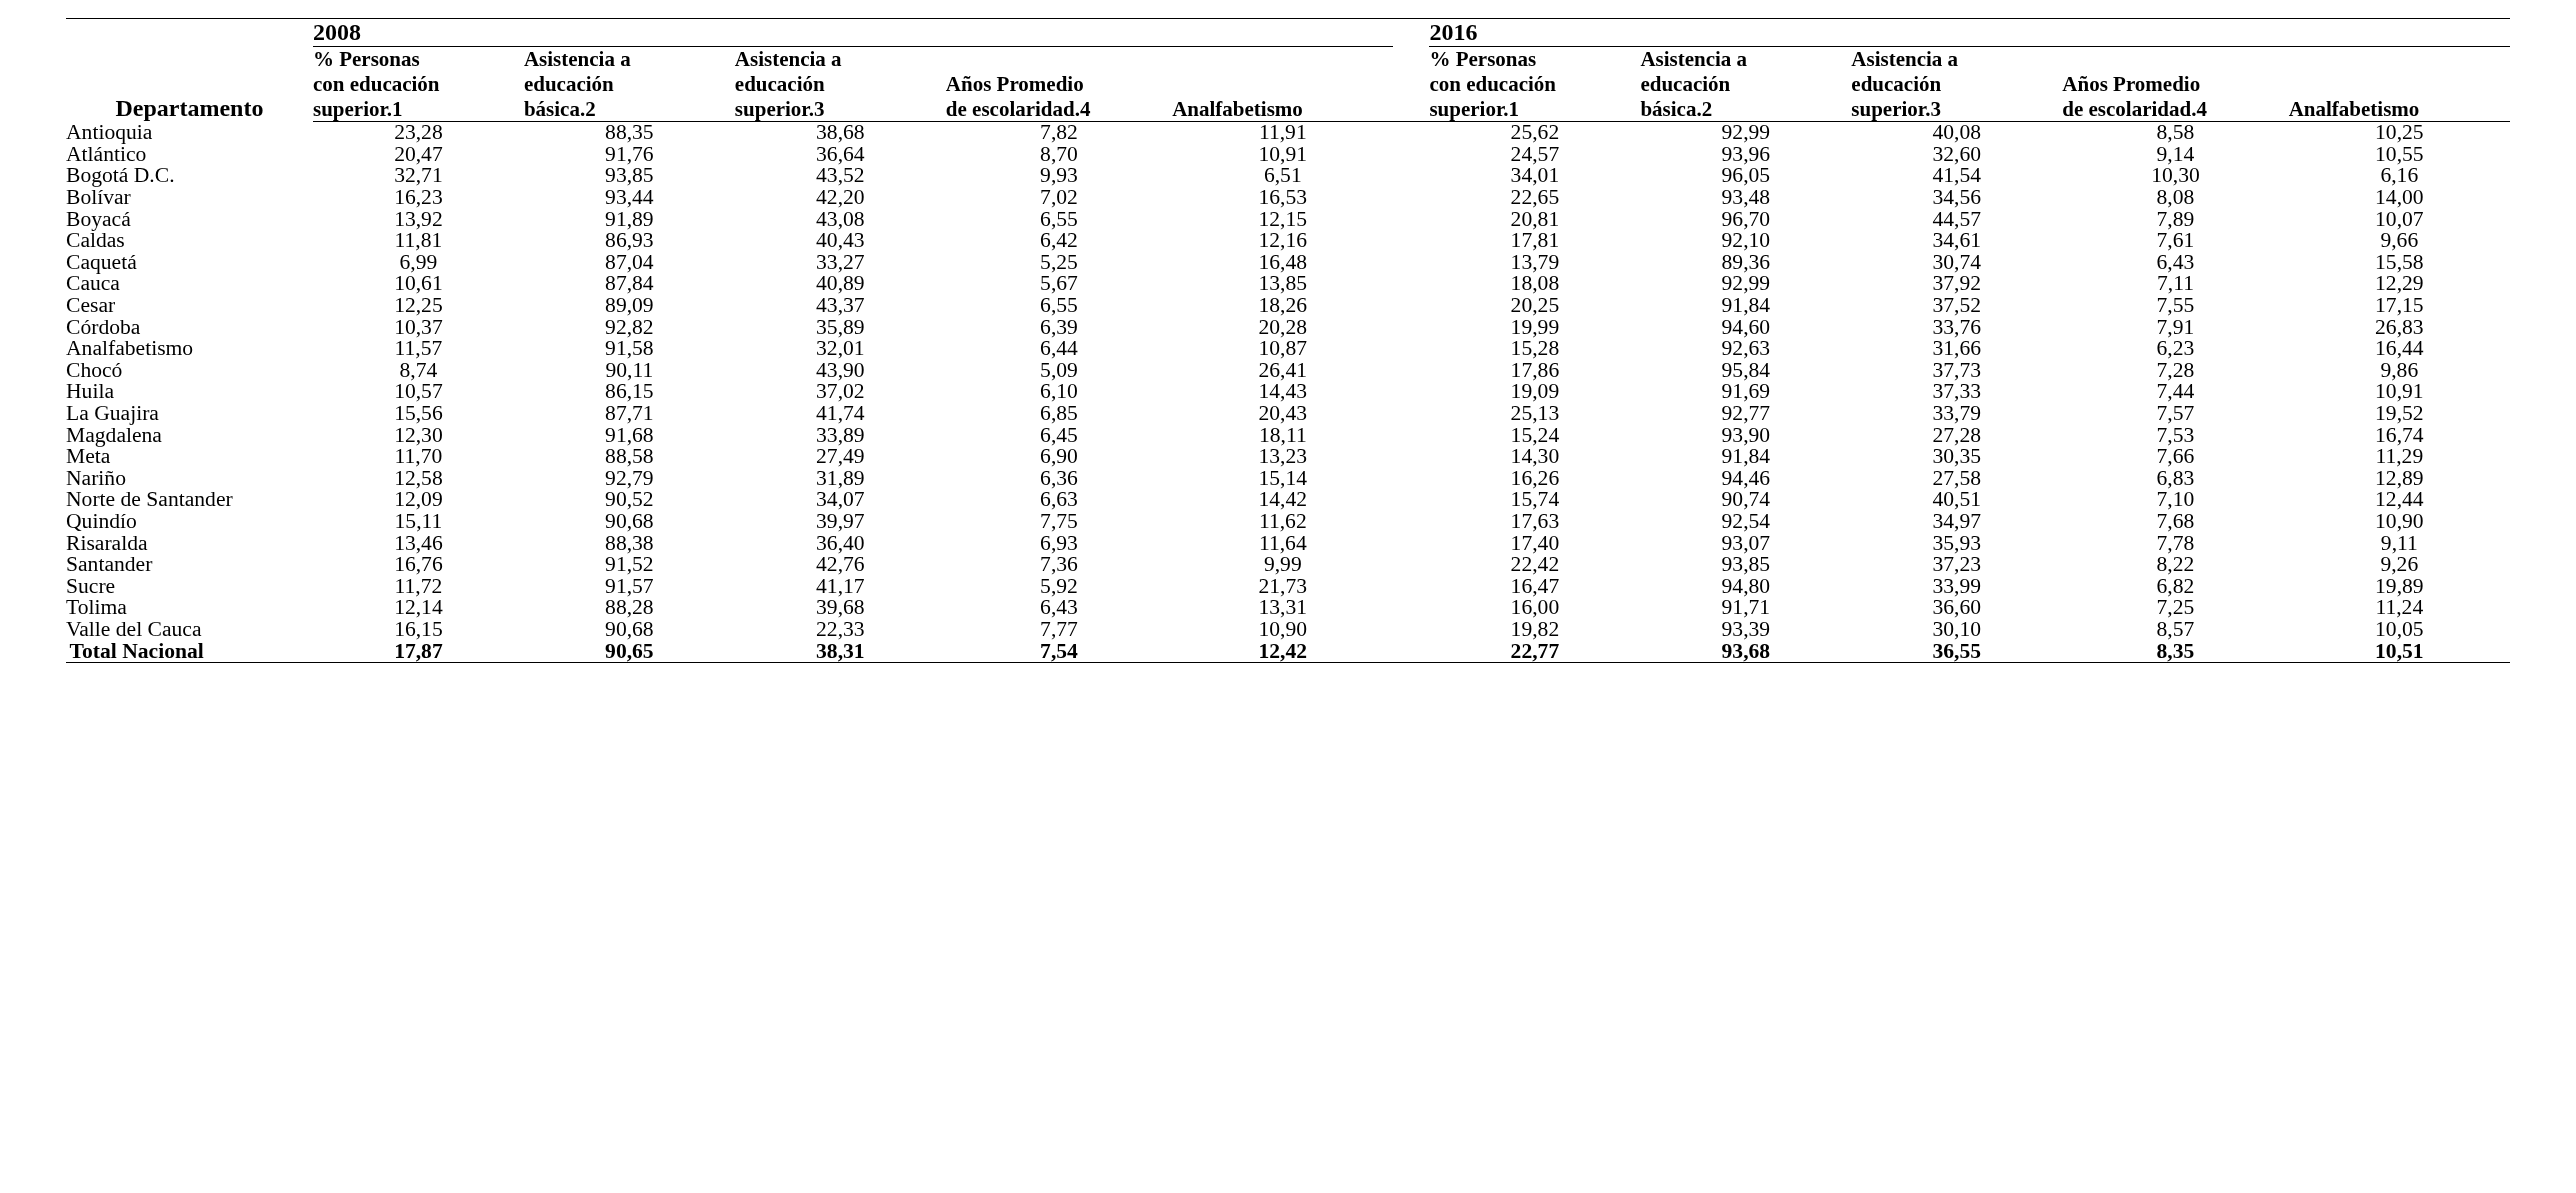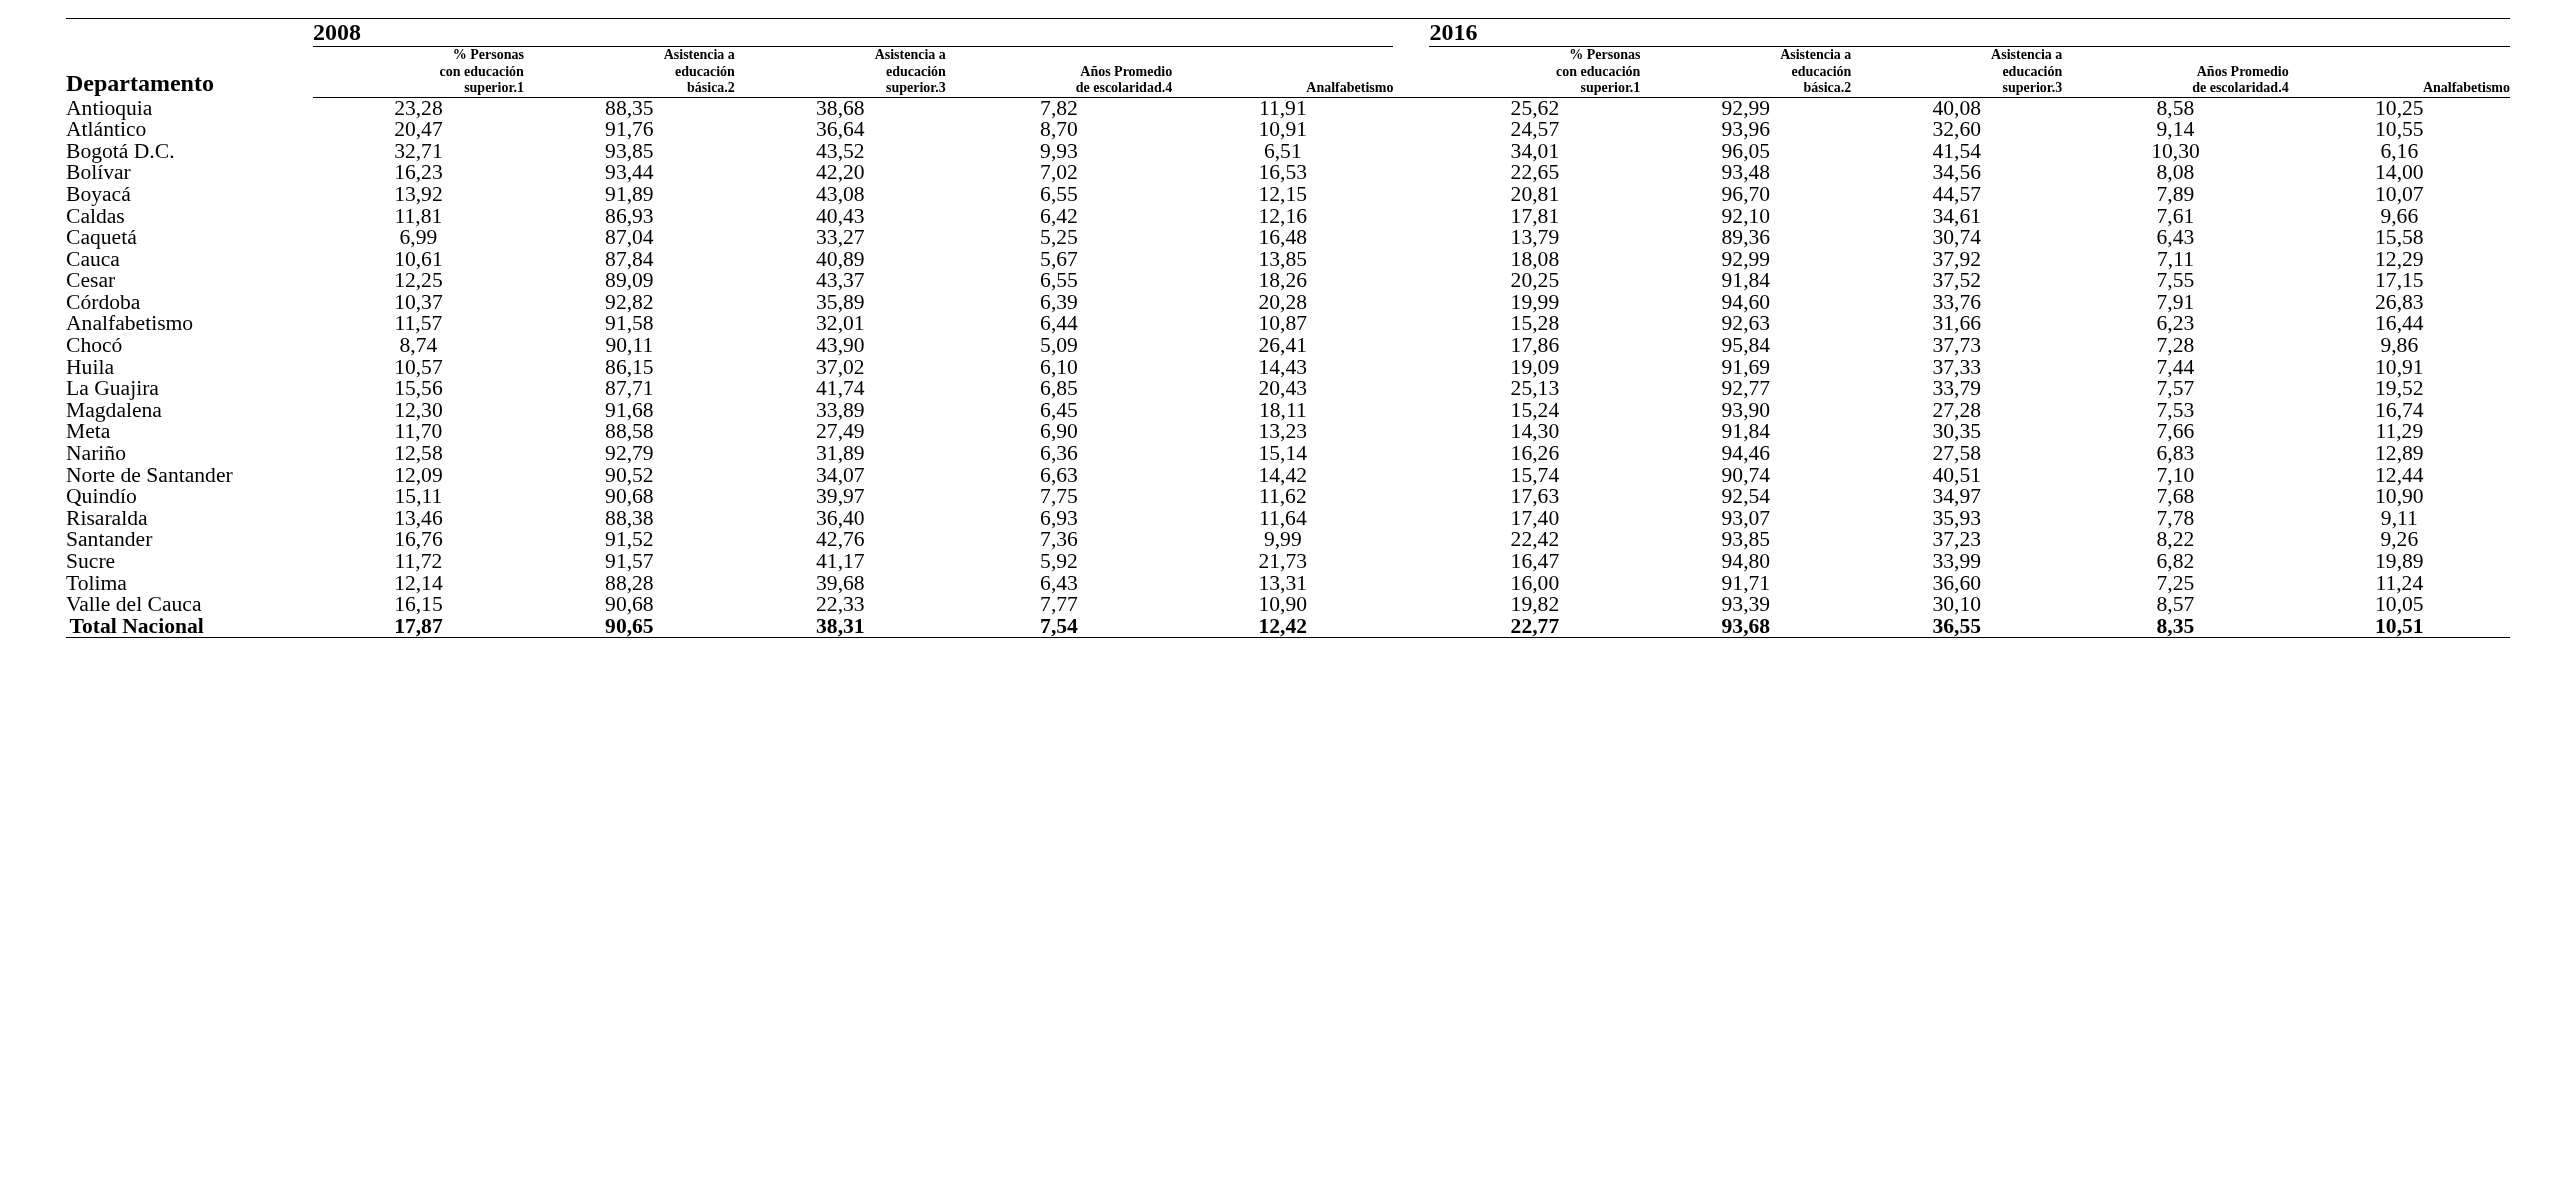--- a/index.html
+++ b/index.html
@@ -35,36 +35,37 @@
     border-bottom: 1.8px solid #000;
   }
   .rule-thin-bottom td {
     border-bottom: 1.2px solid #000;
   }
 
   
   .dept-head {
     font-weight: bold;
     font-size: 24px;
+    text-align: center;
     vertical-align: middle;
     padding-bottom: 17px;
   }
   .year-head {
     font-weight: bold;
     font-size: 24px;
     text-align: left;
     padding: 7.2px 0 6px 0;
   }
   .year-underline {
     border-bottom: 1.2px solid #000;
   }
   .col-head {
     font-weight: bold;
-    font-size: 14px;
-    text-align: right;
+    font-size: 21px;
+    text-align: left;
     line-height: 1.18;
     padding: 7.2px 4.8px 13px 4.8px;
     vertical-align: bottom;
   }
   .spacer-col {
     width: 35px;
   }
 
   
   tbody td {

